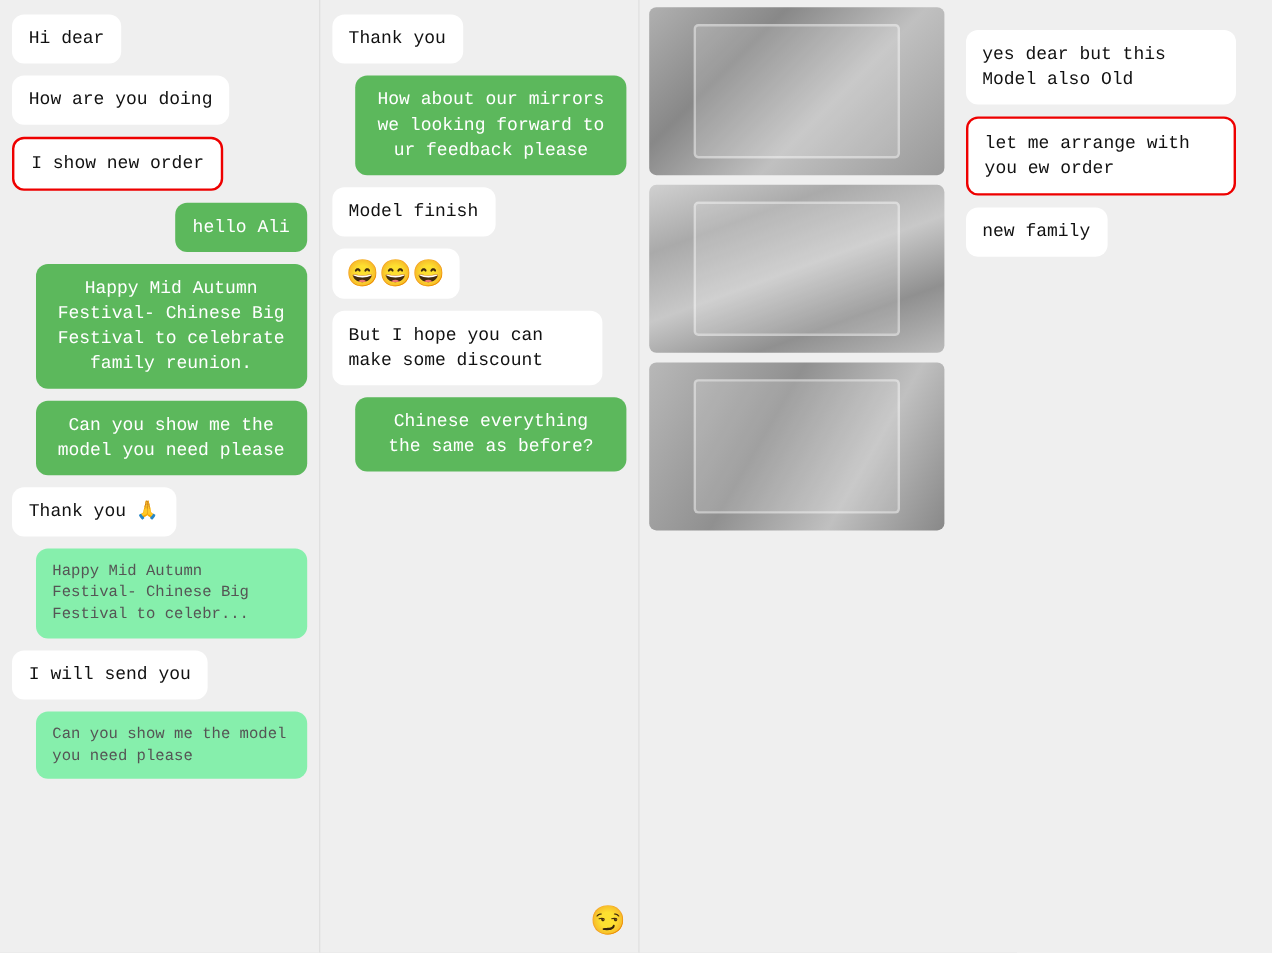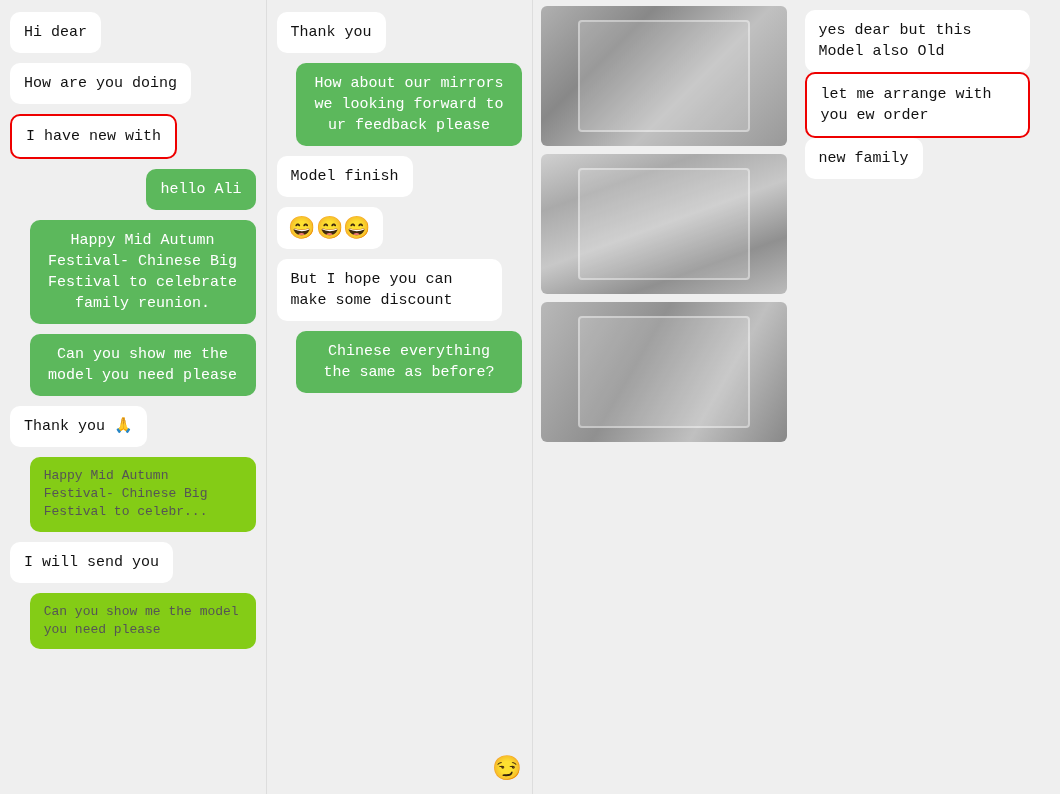--- a/index.html
+++ b/index.html
@@ -48,21 +48,21 @@
     
     .bubble-right {
       background: #5cb85c;
       color: #fff;
       align-self: flex-end;
       text-align: center;
     }
 
     
     .bubble-gray {
-      background: #84cc16;
+      background: #86efac;
       color: #555;
       align-self: flex-end;
       font-size: 13px;
     }
 
     
     .bubble-highlight {
       border: 2.5px solid #e00;
     }
 
@@ -113,23 +113,24 @@
       height: 80%;
       background: rgba(255,255,255,0.15);
       border: 2px solid rgba(255,255,255,0.4);
       border-radius: 4px;
     }
 
     
     .right-column {
       flex: 1;
       background: #efefef;
-      padding: 10px 10px;
+      padding: 25px 10px;
       display: flex;
       flex-direction: column;
+      gap: 10px;
       overflow: hidden;
     }
 
     
     .emoji-icon {
       align-self: flex-end;
       font-size: 24px;
       margin-top: auto;
     }
   </style>
@@ -137,21 +138,21 @@
 <body>
 
 <div class="column">
   <div class="bubble bubble-left">
     <span>Hi dear</span>
   </div>
   <div class="bubble bubble-left">
     <span>How are you doing</span>
   </div>
   <div class="bubble bubble-left bubble-highlight">
-    <span>I have new with</span>
+    <span>I show new order</span>
   </div>
   <div class="bubble bubble-right">
     <span>hello Ali</span>
   </div>
   <div class="bubble bubble-right">
     <span>Happy Mid Autumn Festival- Chinese Big Festival to celebrate family reunion.</span>
   </div>
   <div class="bubble bubble-right">
     <span>Can you show me the model you need please</span>
   </div>

